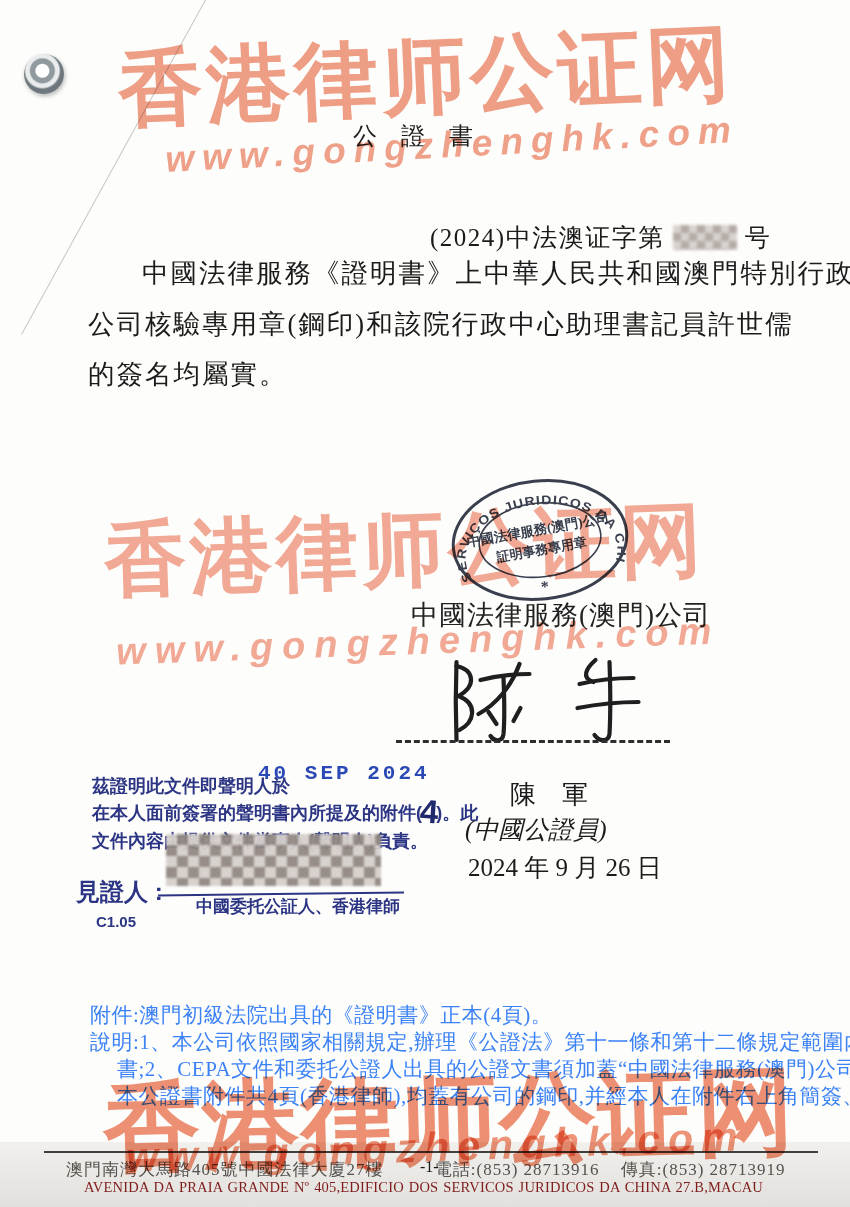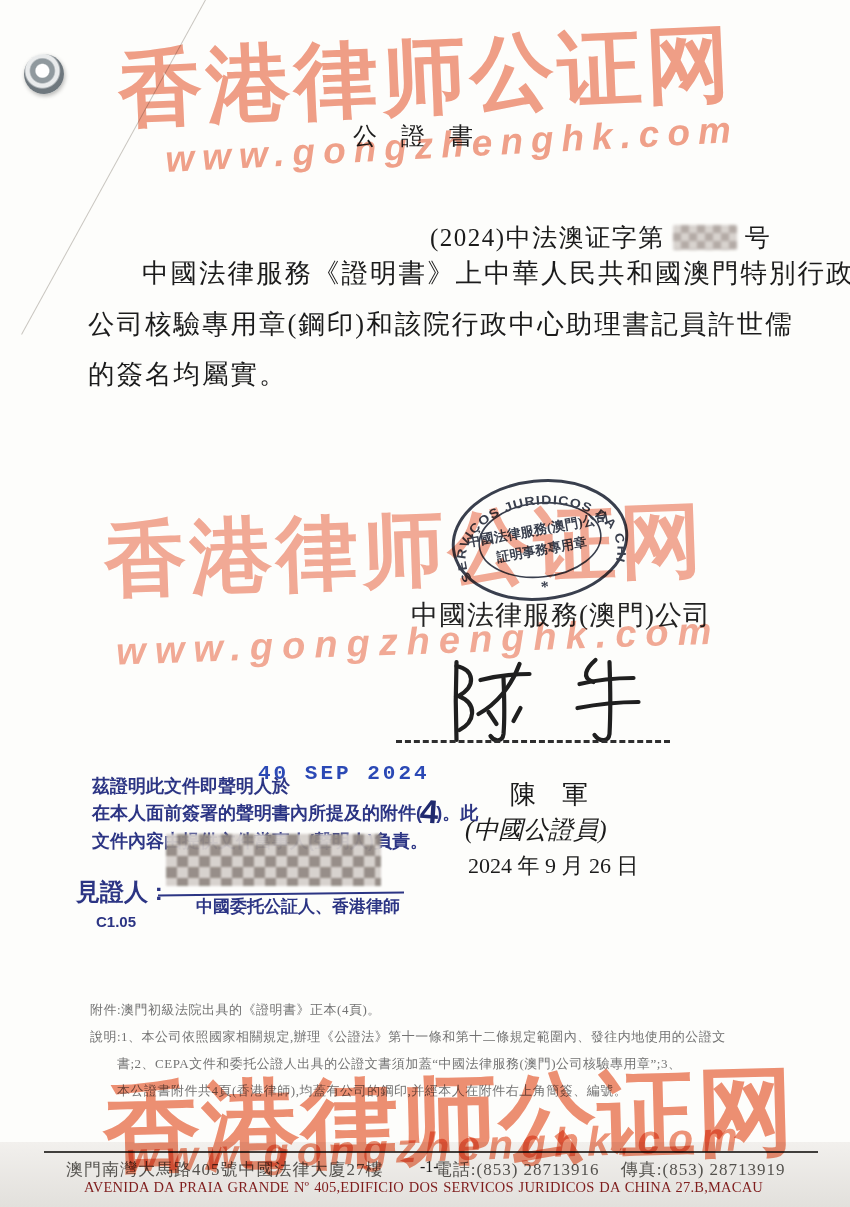--- a/index.html
+++ b/index.html
@@ -63,23 +63,23 @@
       repeating-conic-gradient(#beb6b1 0% 25%, #ddd8d4 0% 50%) 11px 11px/22px 22px;
     filter:blur(1px);
   }
   .wit-label{left:76px; top:876px; font-size:24px;}
   .wit-line{left:158px; top:893px; width:246px; border-bottom:2px solid #2c3584; transform:rotate(-.7deg);}
   .wit-caption{left:196px; top:895px; font-size:17px;}
   .code{left:96px; top:913px; font-size:15px;}
   
   .signer-name{left:510px; top:777px; font-size:26px;}
   .signer-role{left:465px; top:813px; font-size:25px;font-style:italic;}
-  .signer-date{left:468px; top:851px; font-size:22px;}
+  .signer-date{left:468px; top:851px; font-size:25px;}
   
-  .note{font-size:13px; letter-spacing:.5px; color:#737373;}
+  .note{font-size:21px; letter-spacing:.5px; color:#3b82f6;}
   .attach-line{left:90px; top:1001px;}
   .note-l1{left:90px; top:1028px;}
   .note-l2{left:117px; top:1055px;}
   .note-l3{left:117px; top:1082px;}
   
   .footer-shade{left:0; top:1142px; width:850px; height:65px; background:linear-gradient(#f2f0ed,#e2e0dc); z-index:1;}
   .footer-rule{left:44px; top:1151px; width:774px; height:2px; background:#413f3c; z-index:2;}
   .footer-cn{left:66px; top:1158px; font-size:17px; color:#54524e; letter-spacing:1px; z-index:2;}
   .footer-cn .gap1{margin-left:46px;} .footer-cn .gap2{margin-left:16px;}
   .page-num{left:420px; top:1158px; font-size:16px; color:#191919; z-index:3;}

